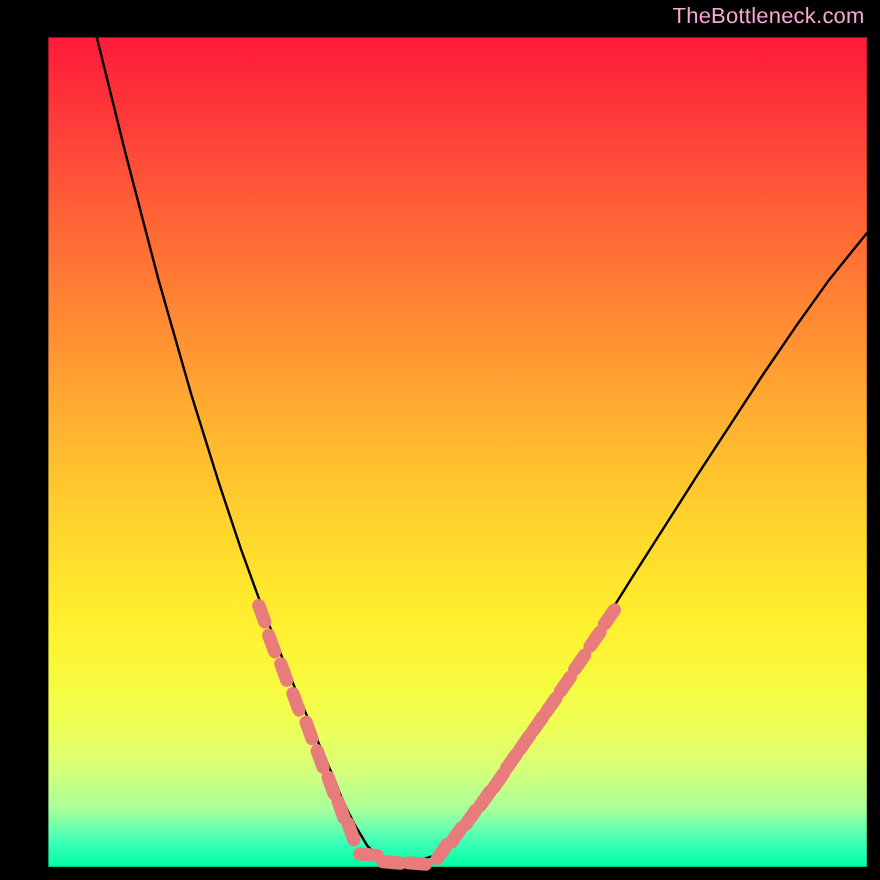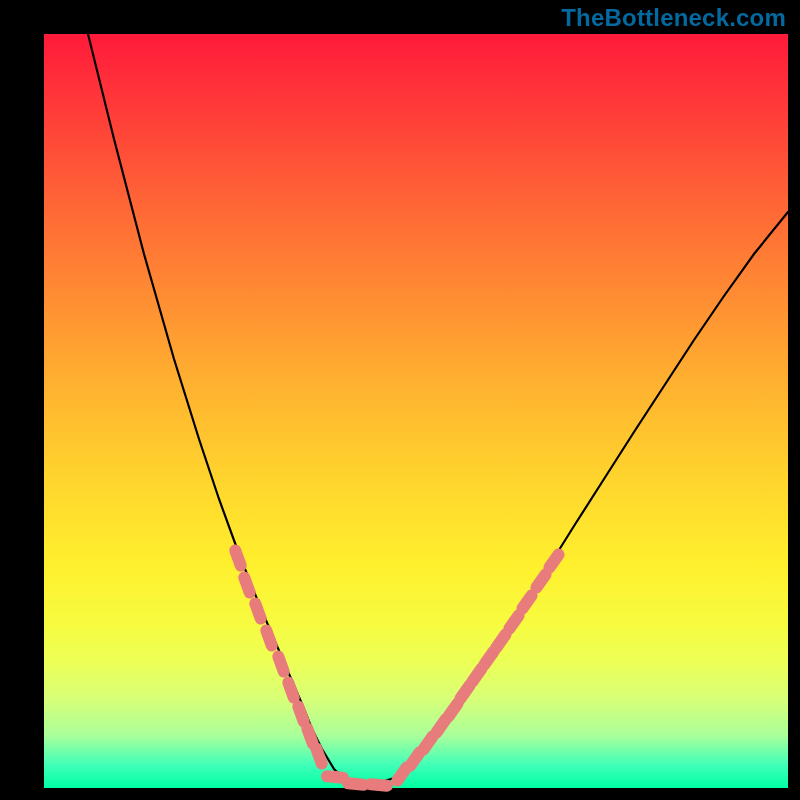--- a/index.html
+++ b/index.html
@@ -14,23 +14,23 @@
   .frame {
     position: relative;
     width: 800px;
     height: 800px;
     background: #000;
   }
   .watermark {
     position: absolute;
     top: 4px;
     right: 14px;
-    font-size: 24px;
-    font-weight: 700;
-    color: #0369a1;
+    font-size: 20px;
+    font-weight: 400;
+    color: #f9a8d4;
     letter-spacing: 0.2px;
     z-index: 10;
   }
   .plot-area {
     position: absolute;
     left: 44px;
     top: 34px;
     width: 744px;
     height: 754px;
     background: linear-gradient(to bottom,

